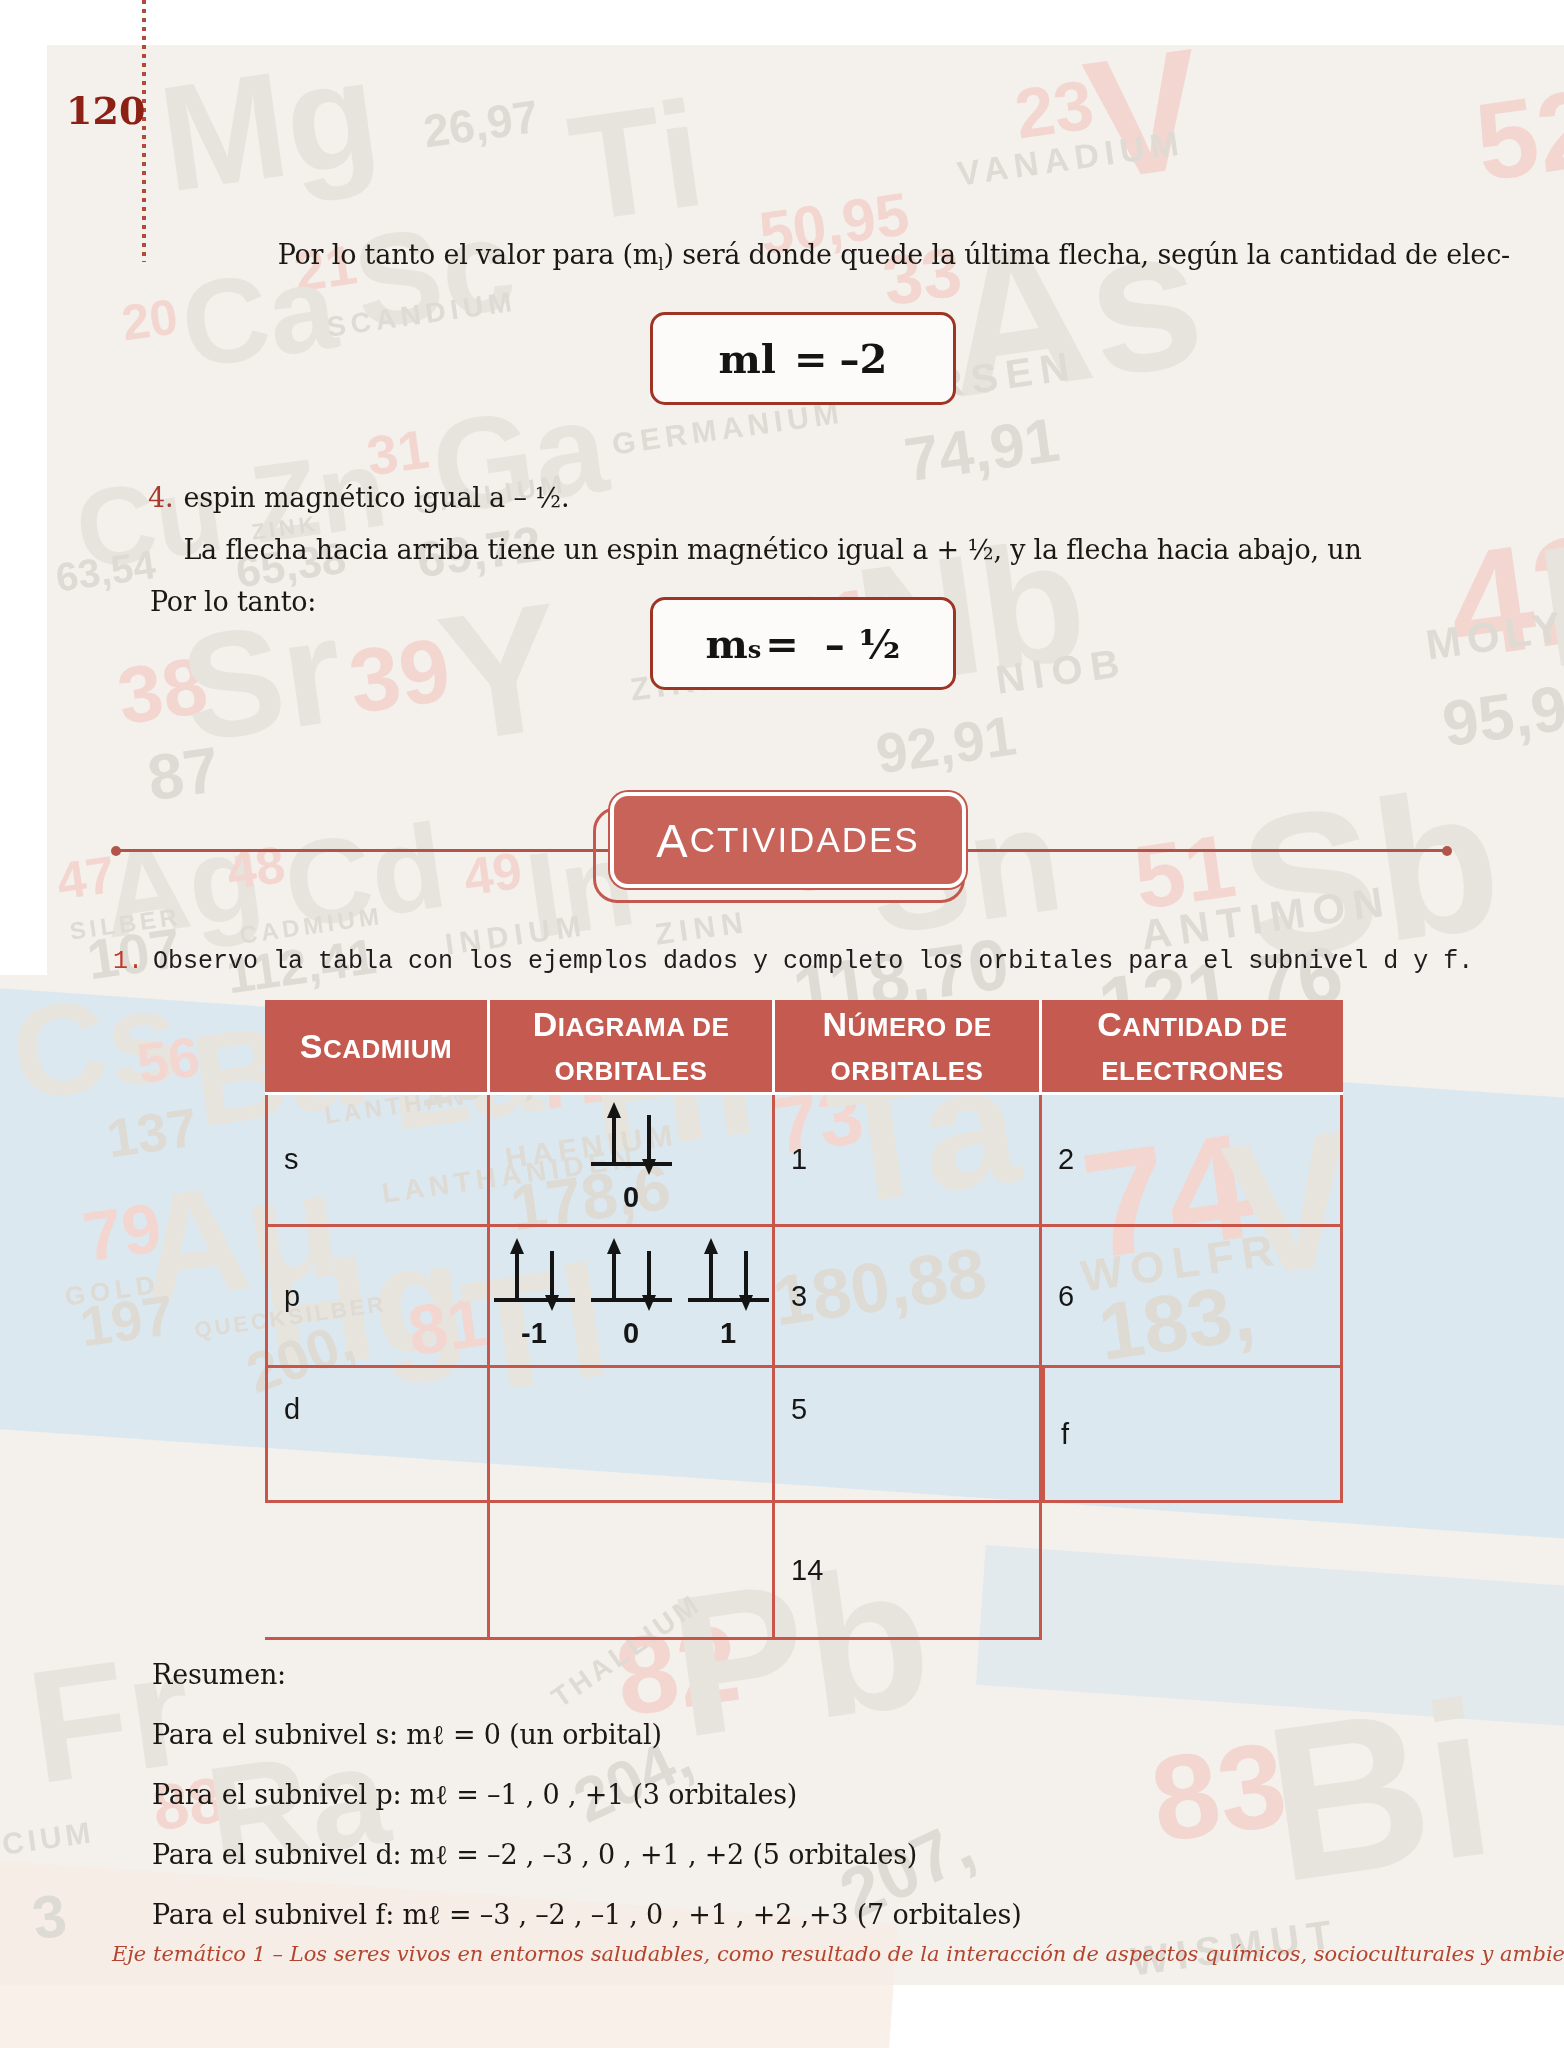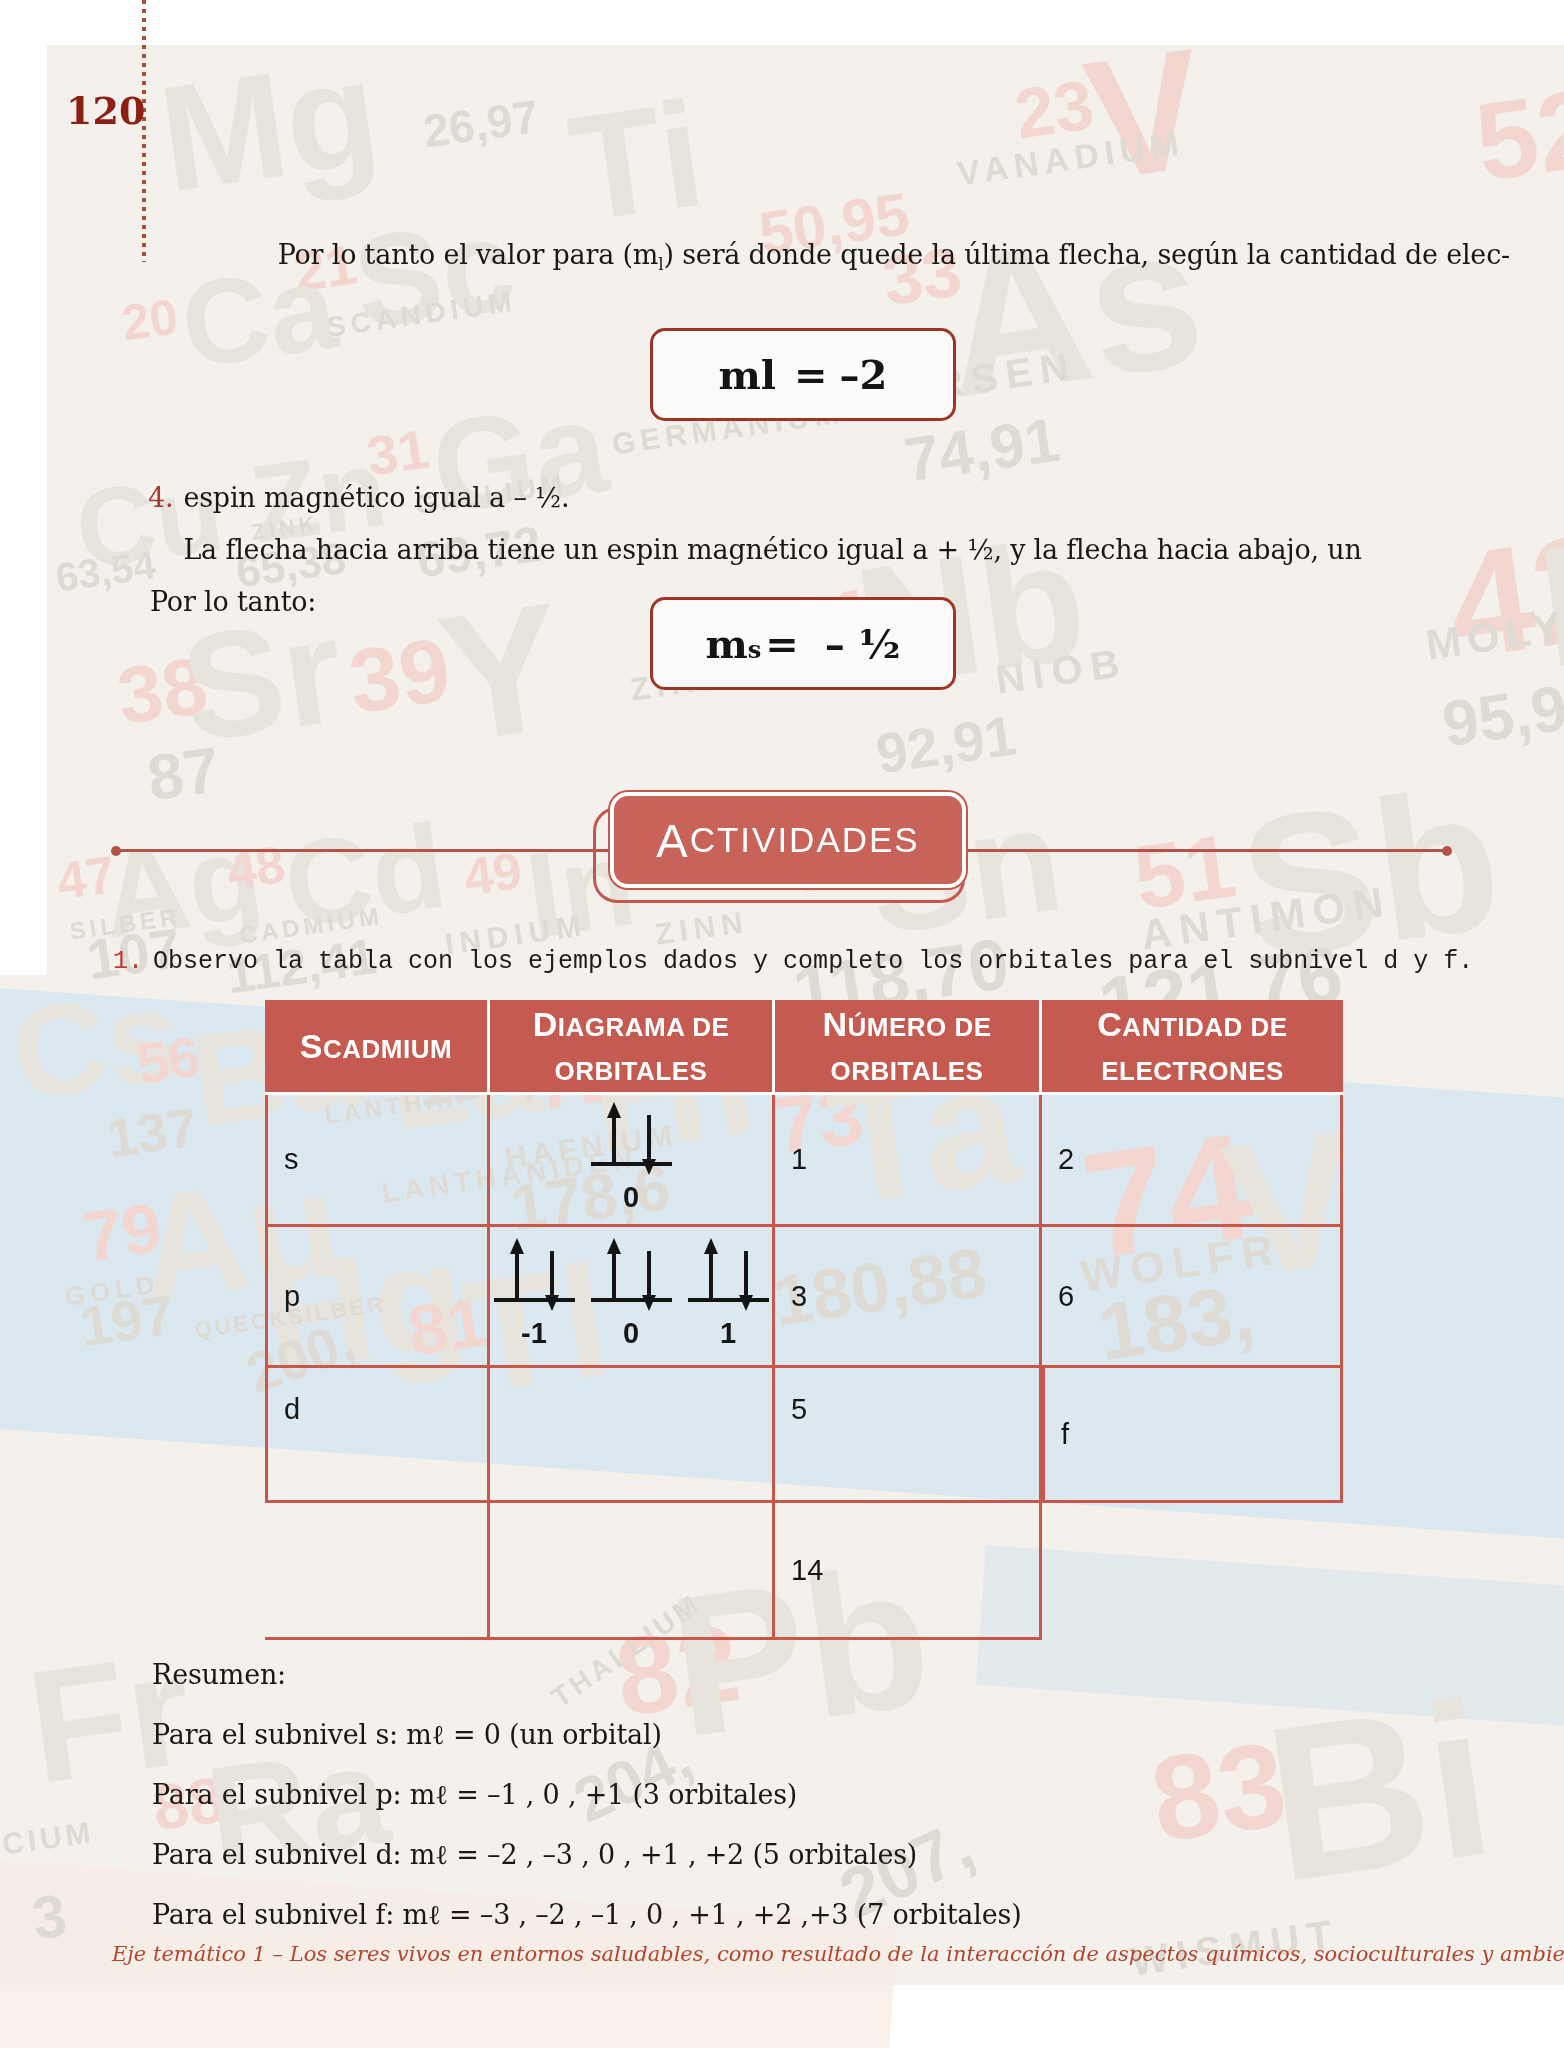--- a/index.html
+++ b/index.html
@@ -24,21 +24,21 @@
 
   .serif{font-size:27px;letter-spacing:-0.2px;line-height:52px;}
   .para1{position:absolute;left:150px;top:230px;width:1360px;line-height:49px;text-align:right;}
   .msub{font-size:17px;}
   .item4{position:absolute;left:148px;top:472px;display:flex;width:1380px;}
   .item4 .marker{color:#a8392b;margin-right:10px;}
   .porlotanto{position:absolute;left:150px;top:576px;}
 
   .fbox{position:absolute;width:306px;height:93px;background:#fcfbf9;border:3px solid #9e3424;border-radius:15px;
         display:flex;align-items:center;justify-content:center;font-weight:bold;font-size:40px;color:#141414;}
-  .fbox1{left:650px;top:328px;}
+  .fbox1{left:650px;top:312px;}
   .fbox2{left:650px;top:597px;}
   .f-lhs{margin-right:18px;}
   .f-eq{margin-right:12px;}
   .f-sub{font-size:24px;position:relative;top:6px;margin-right:4px;}
   .f-eq2{margin-right:26px;}
 
   .divider{position:absolute;left:113px;top:849px;width:1337px;height:3px;background:#b2544a;}
   .divider::before,.divider::after{content:"";position:absolute;width:10px;height:10px;border-radius:50%;background:#b2544a;top:-3.5px;}
   .divider::before{left:-2px;}
   .divider::after{right:-2px;}

